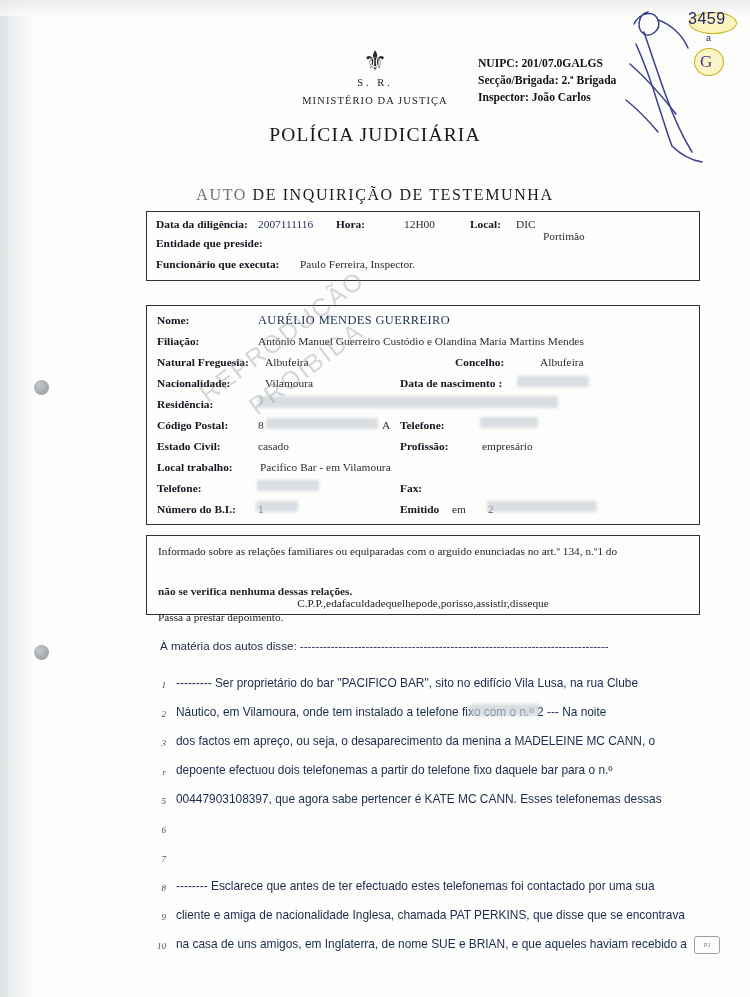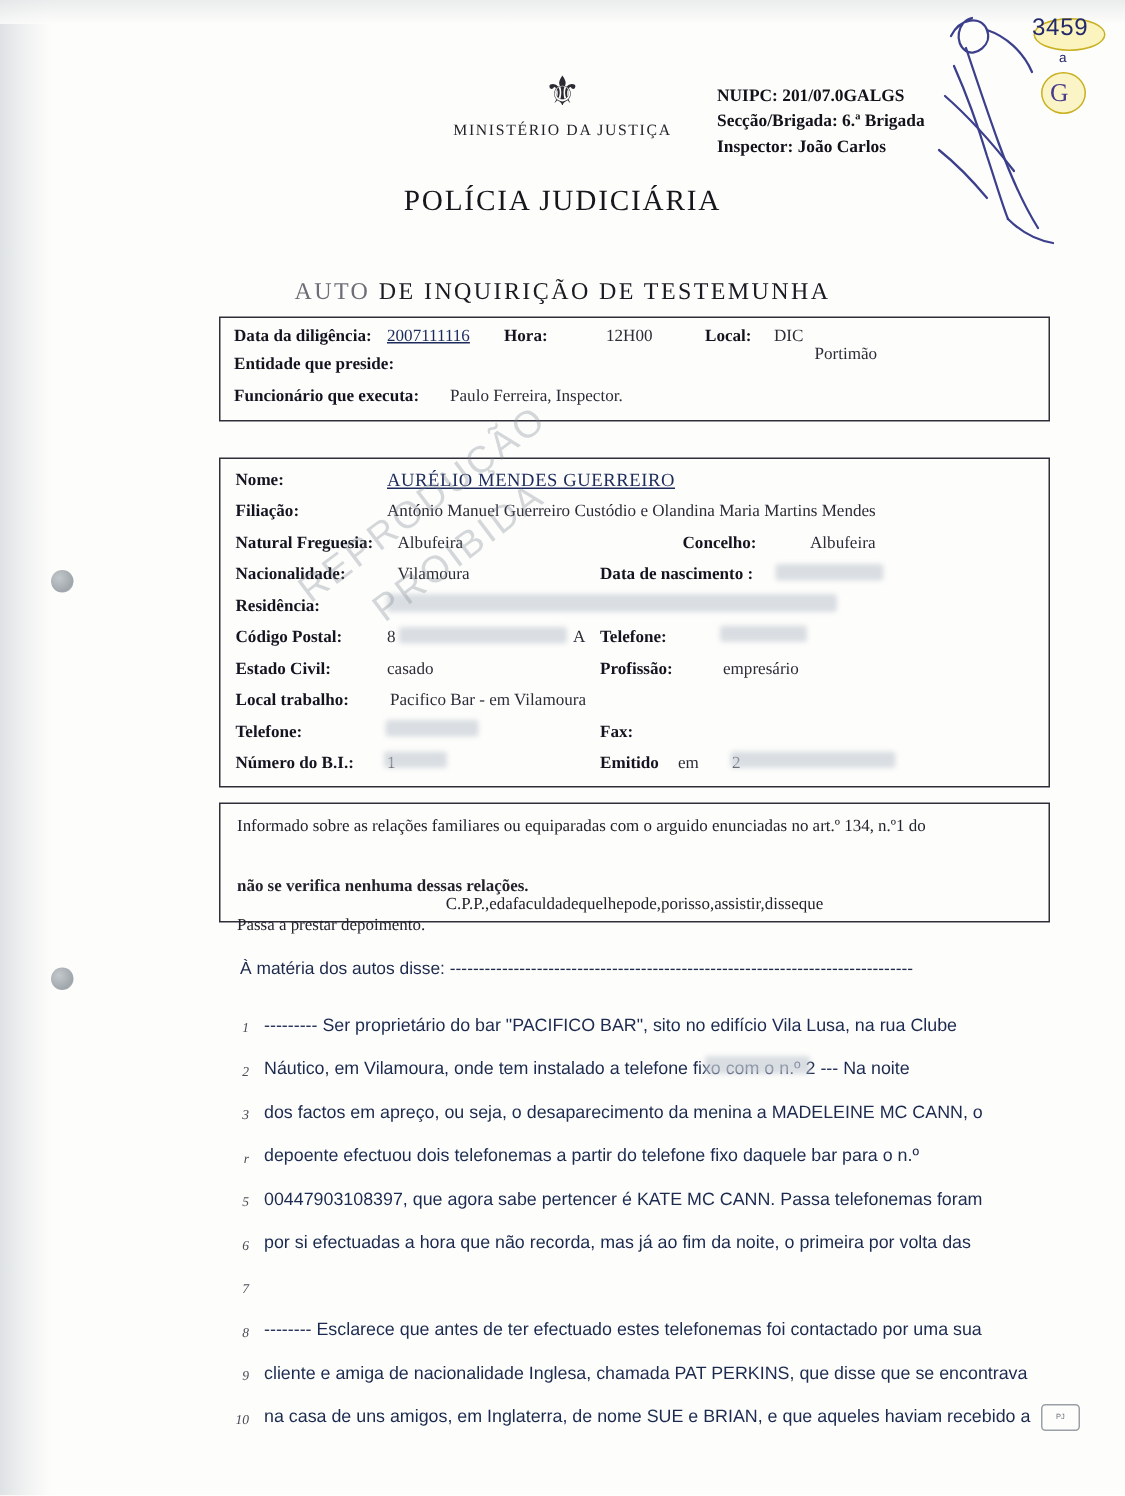--- a/index.html
+++ b/index.html
@@ -162,21 +162,21 @@
   .box-2 { left: 146px; top: 305px; width: 552px; height: 218px; }
   .box-3 { left: 146px; top: 535px; width: 552px; height: 78px; }
 
   .fld {
     position: absolute;
     font-size: 11.4px;
     white-space: nowrap;
   }
   .lbl { font-weight: bold; color: #141420; }
   .val { color: #2c2c38; }
-  .val-blue { color: #1d2b5c; text-decoration: underline; }
+  .val-blue { color: #1d2b5c; }
 
   
   .redact {
     position: absolute;
     background: linear-gradient(to bottom, rgba(188,196,205,.55), rgba(206,212,219,.75));
     filter: blur(1.6px);
     border-radius: 2px;
   }
 
   
@@ -259,28 +259,29 @@
 
 <div class="page">
 
   <div class="scan-edge-left"></div>
   <div class="scan-edge-top"></div>
   <div class="punch p1"></div>
   <div class="punch p2"></div>
 
   <div class="crest-block">
     <div class="crest">⚜</div>
+    <div class="crest-sr">S.        R.</div>
     <div class="ministry">MINISTÉRIO DA JUSTIÇA</div>
   </div>
 
   <div class="pj-title">POLÍCIA JUDICIÁRIA</div>
 
   <div class="nuipc-block">
     <div class="line">NUIPC: 201/07.0GALGS</div>
-    <div class="line">Secção/Brigada: 6.ª Brigada</div>
+    <div class="line">Secção/Brigada: 2.ª Brigada</div>
     <div class="line">Inspector: João Carlos</div>
   </div>
 
   <svg class="scribble" viewBox="0 0 150 180">
     <g fill="none" stroke="#3b3f8c" stroke-width="1.5" stroke-linecap="round">
       <path d="M34,20 C40,8 54,6 58,16 C62,26 50,34 44,30 C36,25 38,10 48,8"></path>
       <path d="M44,28 C50,46 58,70 66,92 C74,114 82,132 92,148"></path>
       <path d="M36,40 C44,58 52,80 58,100 C64,118 68,132 72,142"></path>
       <path d="M30,60 C46,74 62,92 76,110"></path>
       <path d="M58,16 C70,20 82,30 88,44"></path>
@@ -404,25 +405,24 @@
     <div class="bl">
       <span class="num">3</span>
       <span class="txt">dos factos em apreço, ou seja, o desaparecimento da menina a MADELEINE MC CANN, o</span>
     </div>
     <div class="bl">
       <span class="num">r</span>
       <span class="txt">depoente efectuou dois telefonemas a partir do telefone fixo daquele bar para o n.º</span>
     </div>
     <div class="bl">
       <span class="num">5</span>
-      <span class="txt">00447903108397, que agora sabe pertencer é KATE MC CANN.  Passa telefonemas foram</span>
+      <span class="txt">00447903108397, que agora sabe pertencer é KATE MC CANN.  Esses telefonemas dessas</span>
     </div>
     <div class="bl">
       <span class="num">6</span>
-      <span class="txt">por si efectuadas a hora que não recorda, mas já ao fim da noite, o primeira por volta das</span>
     </div>
     <div class="bl">
       <span class="num">7</span>
     </div>
     <div class="bl">
       <span class="num">8</span>
       <span class="txt">-------- Esclarece que antes de ter efectuado estes telefonemas foi contactado por uma sua</span>
     </div>
     <div class="bl">
       <span class="num">9</span>

